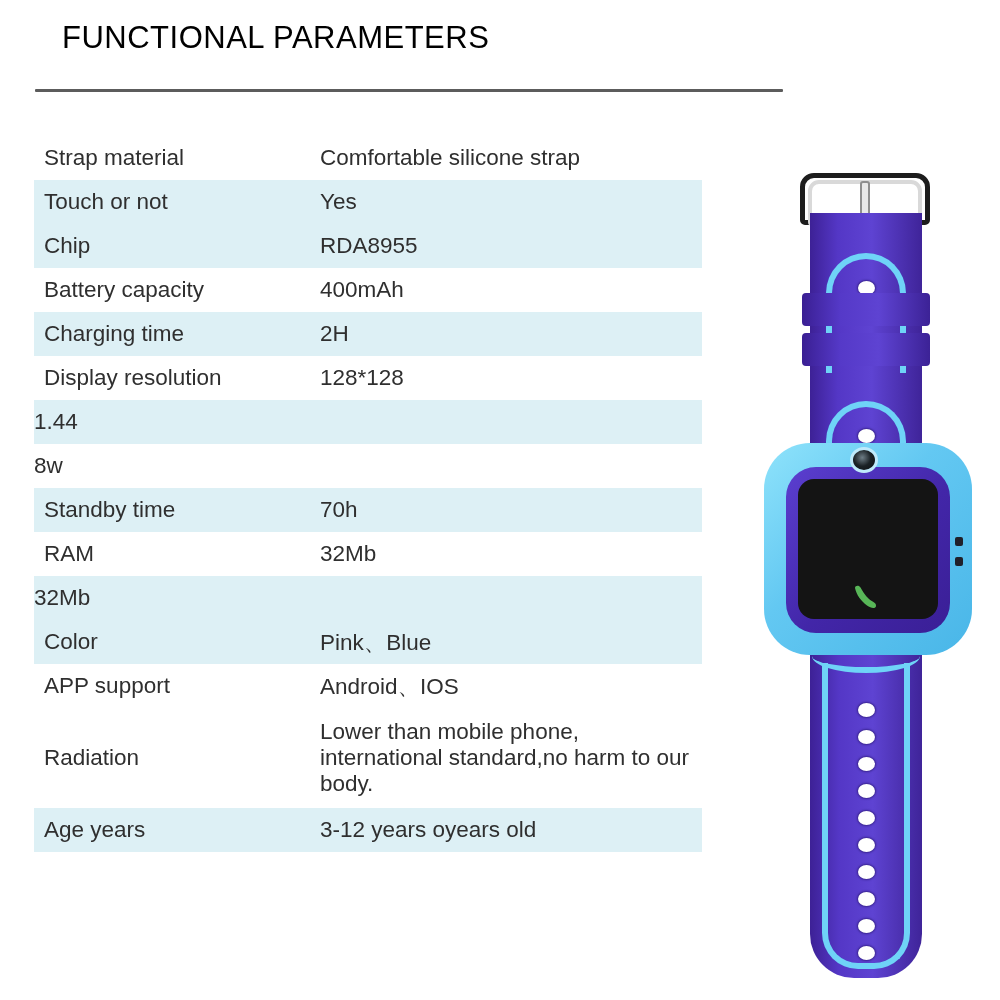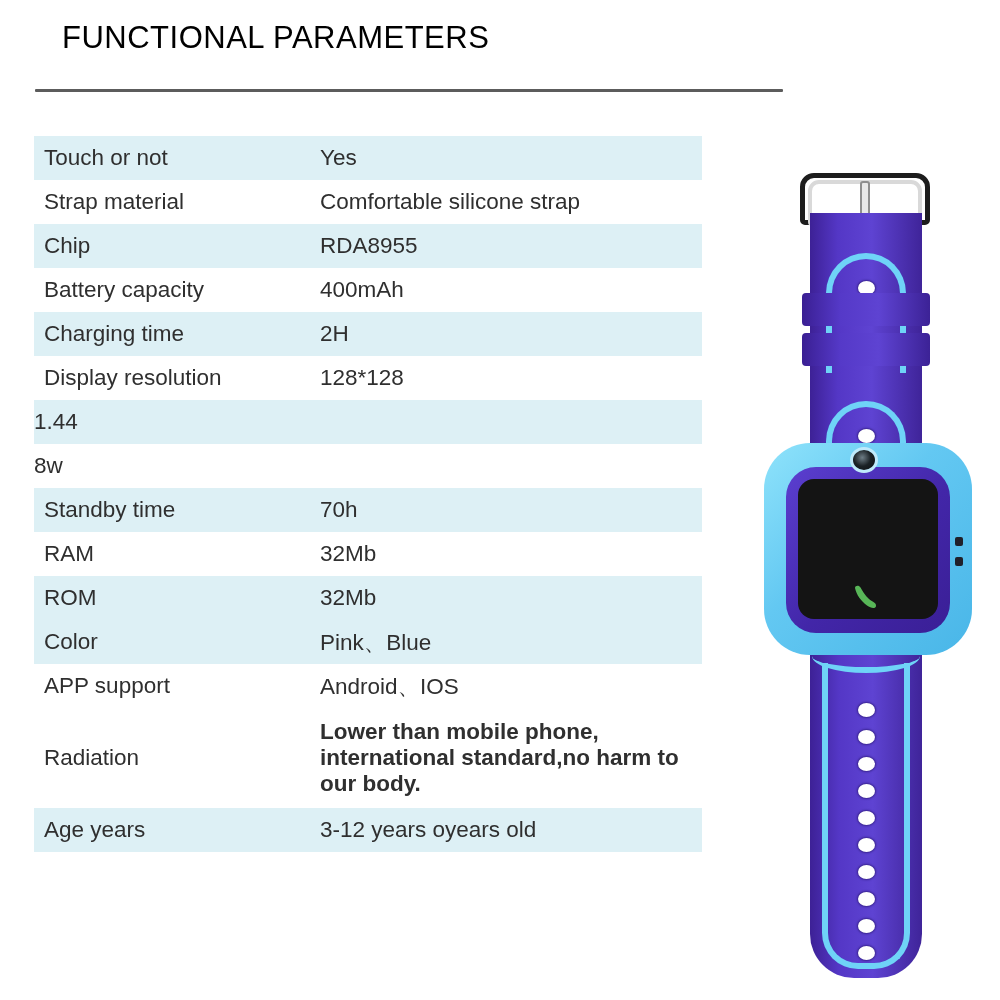--- a/index.html
+++ b/index.html
@@ -70,21 +70,20 @@
   }
   
   .spec-row .spec-value.overflow { position: relative; z-index: 3; }
 
   
   .spec-row.tall { min-height: 100px; }
   .spec-row.tall .spec-value {
     white-space: normal;
     line-height: 1.16;
     width: 372px;
-    font-weight: bold;
   }
 
   
   #watch {
     position: absolute;
     left: 752px;
     top: 165px;
     width: 232px;
     height: 815px;
   }
@@ -283,28 +282,28 @@
     z-index: 3;
   }
 </style>
 </head>
 <body>
 
 <div id="page-title">FUNCTIONAL PARAMETERS</div>
 <div id="title-rule"></div>
 
 <div id="spec-table">
+    <div class="spec-row plain">
+      <div class="spec-label">Strap material</div>
+      <div class="spec-value overflow">Comfortable silicone strap</div>
+    </div>
     <div class="spec-row shade">
       <div class="spec-label">Touch or not</div>
       <div class="spec-value">Yes</div>
     </div>
-    <div class="spec-row plain">
-      <div class="spec-label">Strap material</div>
-      <div class="spec-value overflow">Comfortable silicone strap</div>
-    </div>
     <div class="spec-row shade">
       <div class="spec-label">Chip</div>
       <div class="spec-value">RDA8955</div>
     </div>
     <div class="spec-row plain">
       <div class="spec-label">Battery capacity</div>
       <div class="spec-value">400mAh</div>
     </div>
     <div class="spec-row shade">
       <div class="spec-label">Charging time</div>
@@ -322,21 +321,20 @@
     </div>
     <div class="spec-row shade">
       <div class="spec-label">Standby time</div>
       <div class="spec-value">70h</div>
     </div>
     <div class="spec-row plain">
       <div class="spec-label">RAM</div>
       <div class="spec-value">32Mb</div>
     </div>
     <div class="spec-row shade">
-      <div class="spec-label">ROM</div>
       <div class="spec-value">32Mb</div>
     </div>
     <div class="spec-row shade">
       <div class="spec-label">Color</div>
       <div class="spec-value">Pink、Blue</div>
     </div>
     <div class="spec-row plain">
       <div class="spec-label">APP support</div>
       <div class="spec-value">Android、IOS</div>
     </div>

